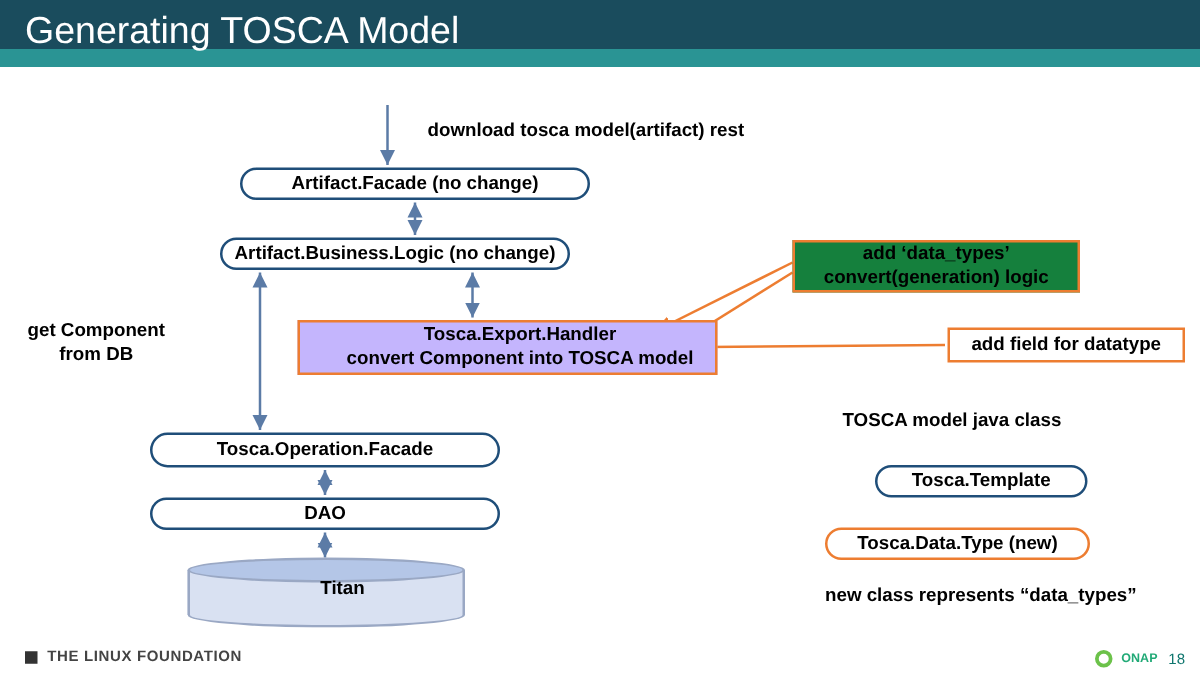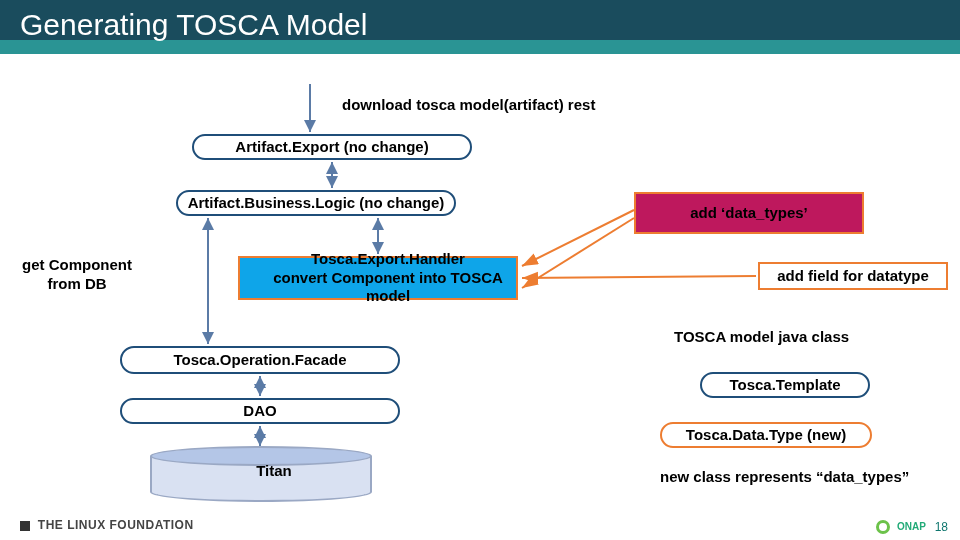--- a/index.html
+++ b/index.html
@@ -25,25 +25,25 @@
     display: flex; flex-direction: column; align-items: center; justify-content: center;
     text-align: center; font-size: 15px; font-weight: 600; color: #000;
     padding: 2px 4px; line-height: 1.25;
   }
   .label {
     position: absolute; font-size: 15px; font-weight: 600; color: #000;
     text-align: center; line-height: 1.25;
   }
   .servlet   { left: 192px; top: 134px; width: 280px; height: 26px; background: #fff; border-color: #1f4e79; border-radius: 13px; }
   .biz       { left: 176px; top: 190px; width: 280px; height: 26px; background: #fff; border-color: #1f4e79; border-radius: 13px; }
-  .export    { left: 238px; top: 256px; width: 280px; height: 44px; background: #0ea5e9; border-color: #ed7d31; padding-left: 24px; }
+  .export    { left: 238px; top: 256px; width: 336px; height: 44px; background: #c4b5fd; border-color: #ed7d31; padding-left: 24px; }
   .export .t1 { display:block; }
   .opfacade  { left: 120px; top: 346px; width: 280px; height: 28px; background: #fff; border-color: #1f4e79; border-radius: 14px; }
   .dao       { left: 120px; top: 398px; width: 280px; height: 26px; background: #fff; border-color: #1f4e79; border-radius: 13px; }
-  .addtypes  { left: 634px; top: 192px; width: 230px; height: 42px; background: #be185d; border-color: #ed7d31; }
+  .addtypes  { left: 634px; top: 192px; width: 230px; height: 42px; background: #15803d; border-color: #ed7d31; }
   .addfield  { left: 758px; top: 262px; width: 190px; height: 28px; background: #fff; border-color: #ed7d31; }
   .template  { left: 700px; top: 372px; width: 170px; height: 26px; background: #fff; border-color: #1f4e79; border-radius: 13px; }
   .datatype  { left: 660px; top: 422px; width: 212px; height: 26px; background: #fff; border-color: #ed7d31; border-radius: 13px; }
 
   .l-download { left: 326px; top: 96px; width: 280px; text-align: left; margin-left: 16px; }
   .l-getcomp  { left: 12px;  top: 256px; width: 130px; }
   .l-javaclass{ left: 674px; top: 328px; width: 230px; text-align: left; }
   .l-newclass { left: 660px; top: 468px; width: 300px; text-align: left; }
   .l-titan    { left: 244px; top: 462px; width: 60px; }
   .pagenum    { position: absolute; right: 12px; bottom: 6px; font-size: 12px; color: #0f766e; }
@@ -96,36 +96,37 @@
   <line x1="260" y1="376" x2="260" y2="396" stroke="#5b7ba6" stroke-width="2" marker-start="url(#ahr)" marker-end="url(#ah)"></line>
   <line x1="260" y1="426" x2="260" y2="446" stroke="#5b7ba6" stroke-width="2" marker-start="url(#ahr)" marker-end="url(#ah)"></line>
   <line x1="634" y1="210" x2="522" y2="266" stroke="#ed7d31" stroke-width="2" marker-end="url(#ao)"></line>
   <line x1="634" y1="218" x2="522" y2="288" stroke="#ed7d31" stroke-width="2" marker-end="url(#ao)"></line>
   <line x1="756" y1="276" x2="522" y2="278" stroke="#ed7d31" stroke-width="2" marker-end="url(#ao)"></line>
 </svg>
 
 <div class="label l-download">download tosca model(artifact) rest</div>
 
 <div class="box servlet">
-  <span>Artifact.Export (no change)</span>
+  <span>Artifact.Facade (no change)</span>
 </div>
 
 <div class="box biz">
   <span>Artifact.Business.Logic (no change)</span>
 </div>
 
 <div class="label l-getcomp">get Component from DB</div>
 
 <div class="box export">
   <span class="t1">Tosca.Export.Handler</span>
   <span>convert Component into TOSCA model</span>
 </div>
 
 <div class="box addtypes">
   <span>add ‘data_types’</span>
+  <span>convert(generation) logic</span>
 </div>
 
 <div class="box addfield">
   <span>add field for datatype</span>
 </div>
 
 <div class="label l-javaclass">TOSCA model java class</div>
 
 <div class="box opfacade">
   <span>Tosca.Operation.Facade</span>

